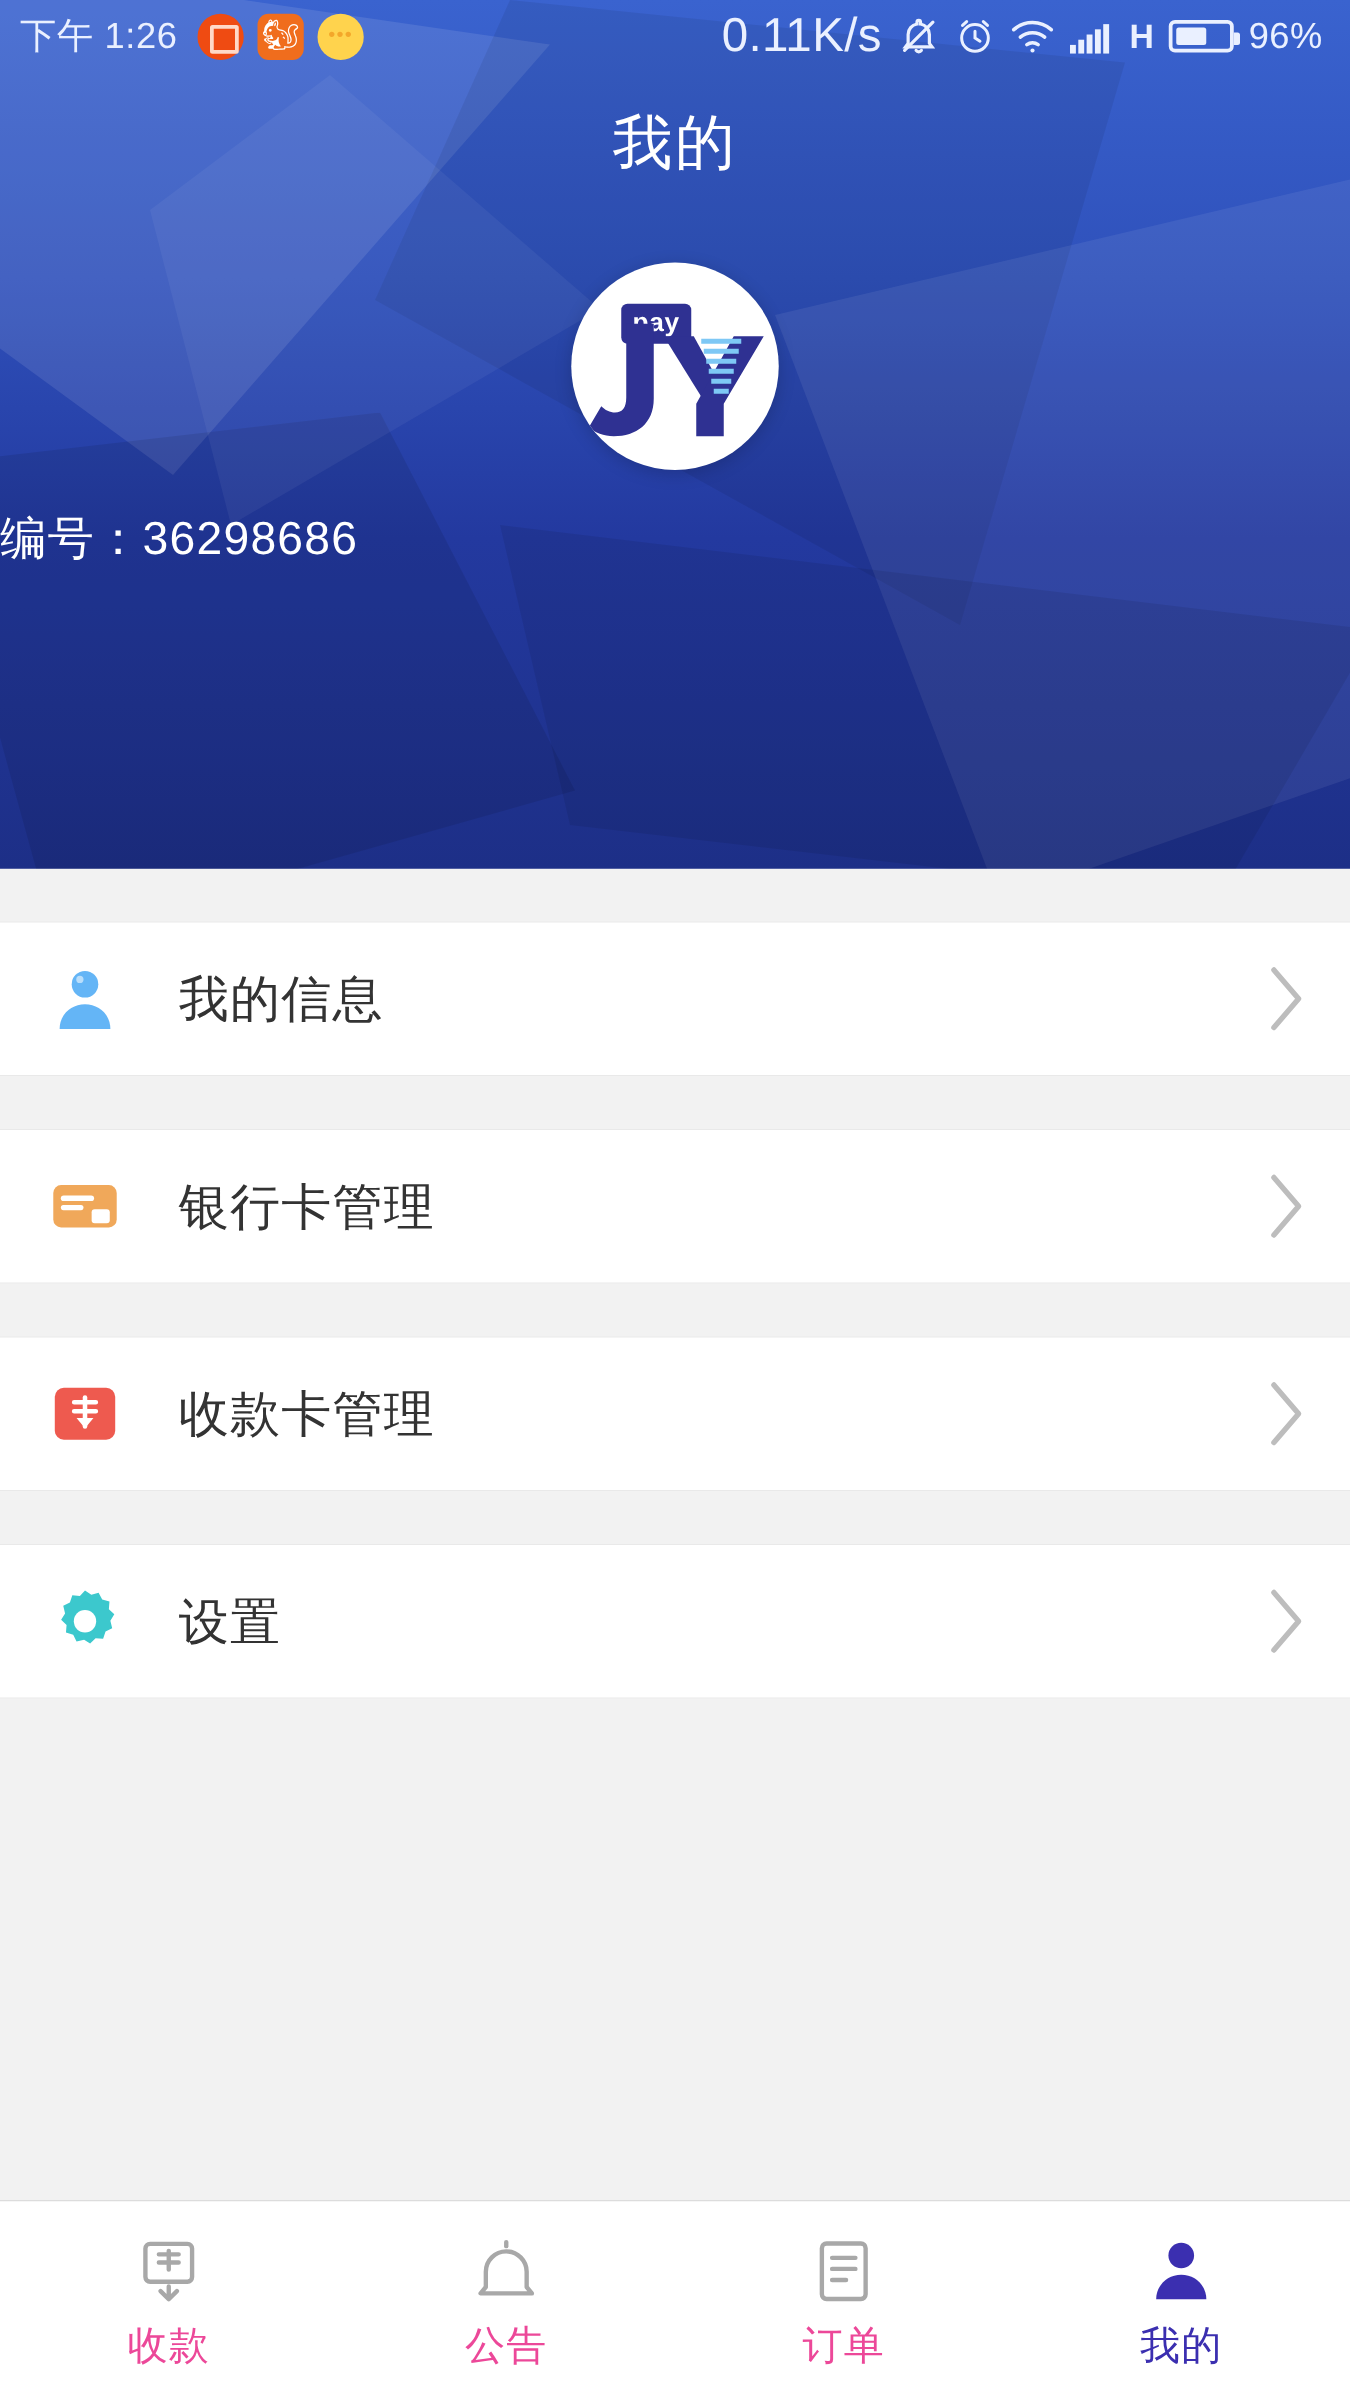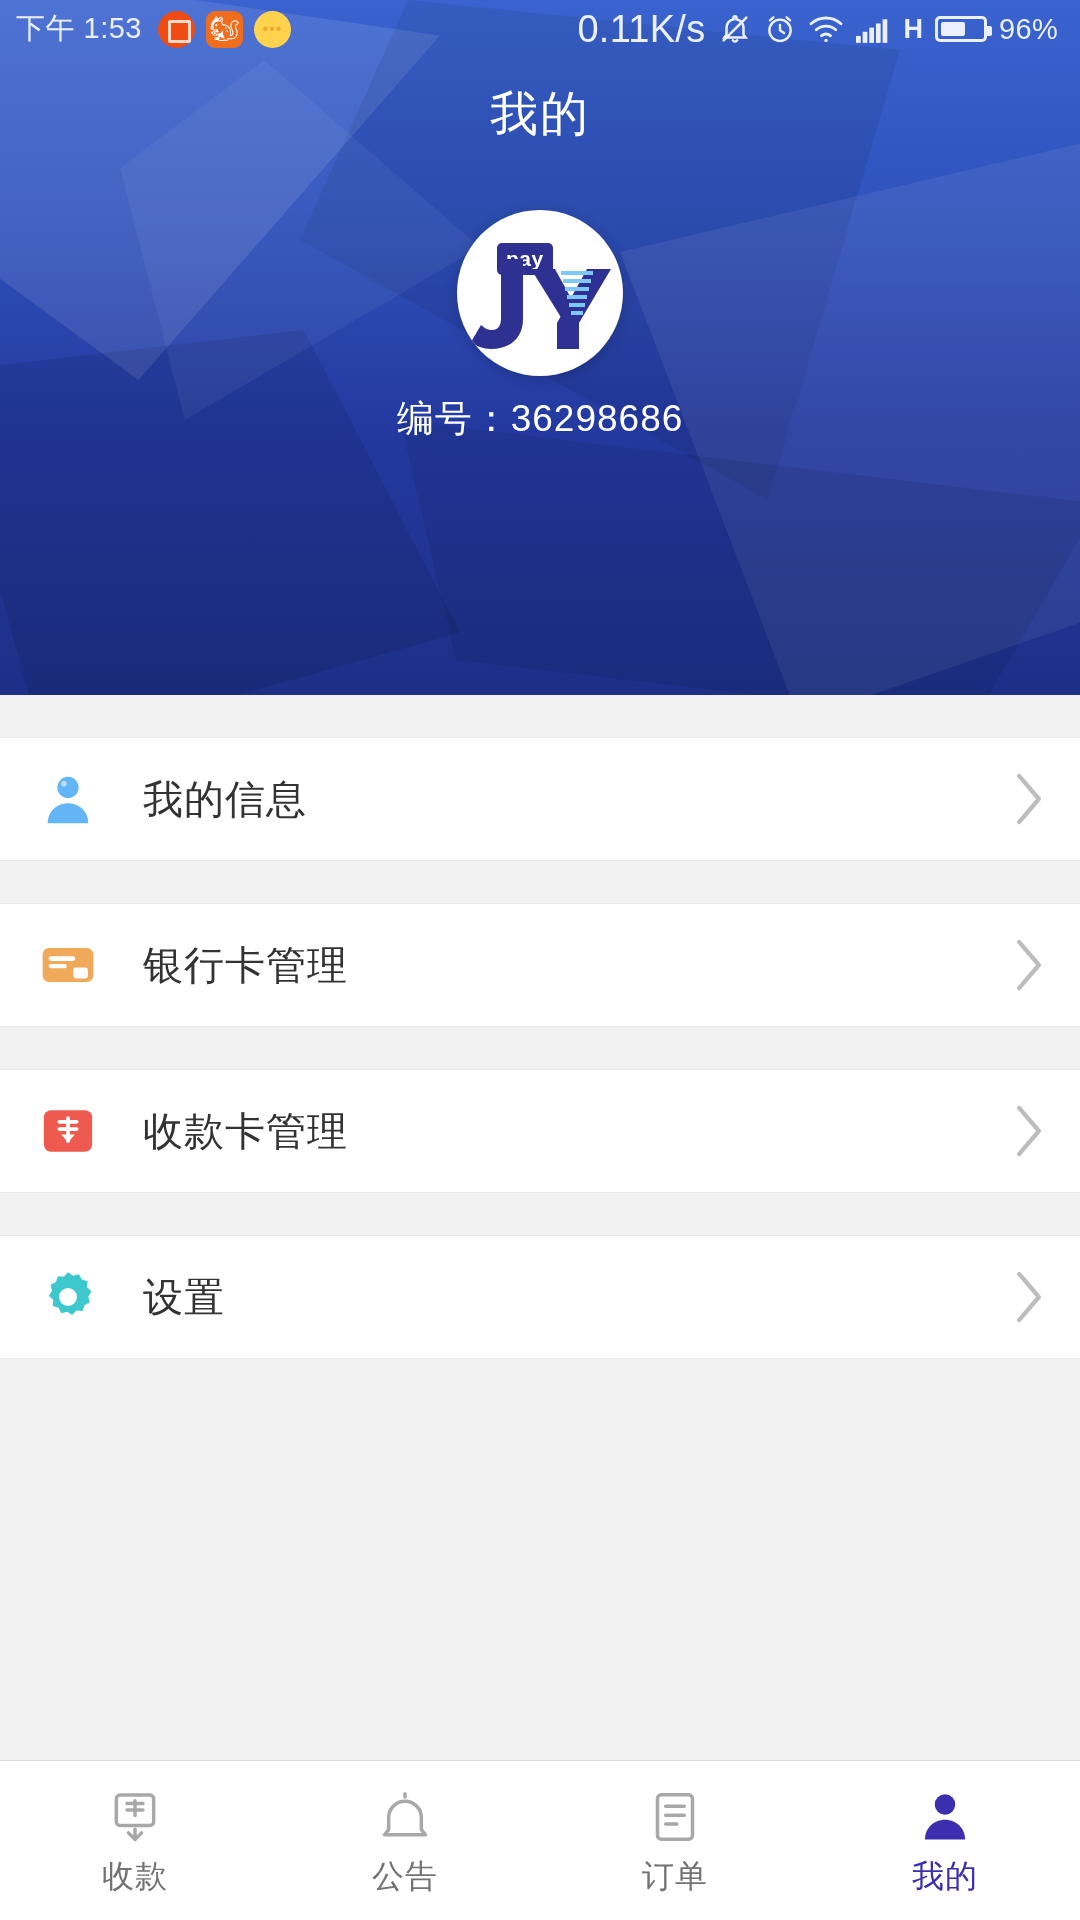--- a/index.html
+++ b/index.html
@@ -110,22 +110,22 @@
   }
 
   
   .merchant-name {
     position:relative; z-index:5;
     text-align:center; color:#ffffff;
     font-size:42px; margin-top:30px; letter-spacing:2px;
   }
   .merchant-id {
     position:relative; z-index:5;
-    text-align:center; color:#ffffff;
-    font-size:37px; margin-top:18px; letter-spacing:1px;
+    color:#ffffff;
+    font-size:37px; margin-top:30px; letter-spacing:1px;
   }
 
   
   .list { width:100%; }
   .gap { height:42px; background:#f2f2f2; }
   .row {
     height:124px; background:#ffffff;
     display:flex; align-items:center;
     padding:0 34px 0 37px;
     border-top:1px solid #e9e9e9;
@@ -143,38 +143,38 @@
   
   .tabbar {
     position:absolute; left:0; bottom:0;
     width:1080px; height:160px;
     background:#ffffff;
     border-top:1px solid #dcdcdc;
     display:flex;
   }
   .tab { flex:1; display:flex; flex-direction:column; align-items:center; justify-content:center; gap:10px; }
   .tab .tic { height:62px; display:flex; align-items:flex-end; justify-content:center; }
-  .tab .tlabel { font-size:32px; color:#737373; letter-spacing:1px; }
+  .tab .tlabel { font-size:32px; color:#ec4899; letter-spacing:1px; }
   .tab.active .tlabel { color:#3b2fb0; }
 </style>
 </head>
 <body>
 
 <div class="phone">
 
   <div class="header">
     <div class="poly p1"></div>
     <div class="poly p2"></div>
     <div class="poly p3"></div>
     <div class="poly p4"></div>
     <div class="poly p5"></div>
     <div class="poly p6"></div>
 
     <div class="statusbar">
-      <div class="sb-time">下午 1:53</div>
+      <div class="sb-time">下午 1:26</div>
 
       <div class="sb-icons-left">
         <span class="appicon crop"></span>
         <span class="appicon uc"></span>
         <span class="appicon chat"></span>
       </div>
 
       <div class="sb-right">
         <span class="sb-speed">0.11K/s</span>
 

